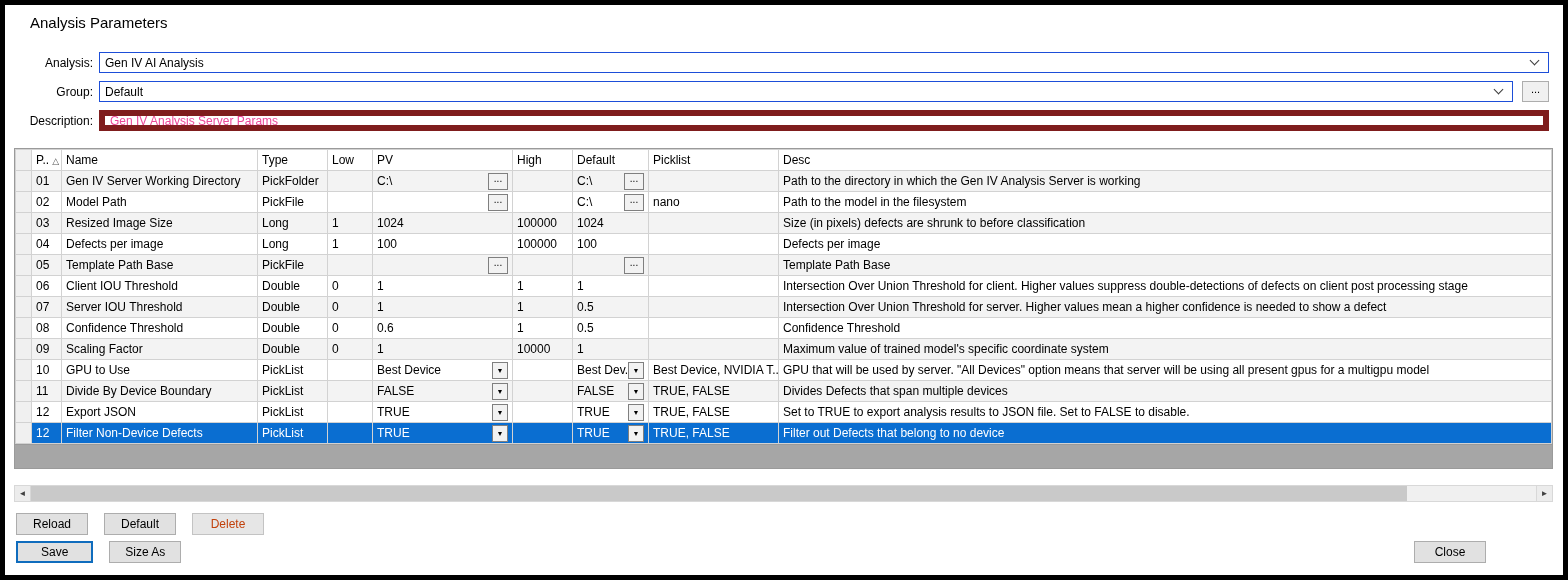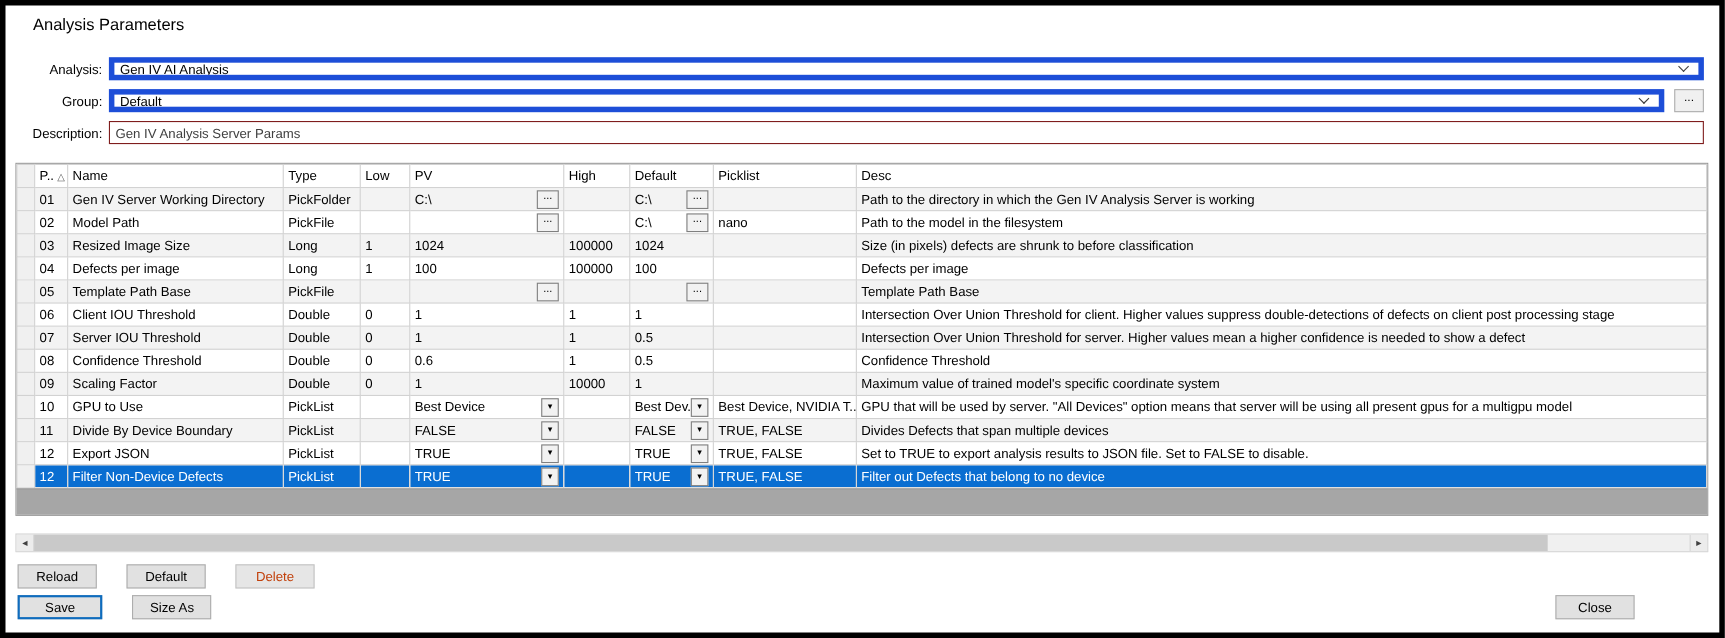--- a/index.html
+++ b/index.html
@@ -20,41 +20,41 @@
   .title { position: absolute; left: 25px; top: 9px; font-size: 15px; }
 
   
   .form-row { position: absolute; left: 0; right: 14px; height: 21px; display: flex; align-items: center; }
   .row-analysis { top: 47px; }
   .row-group { top: 76px; }
   .row-desc { top: 105px; }
   .form-row label { width: 88px; text-align: right; margin-right: 6px; flex: none; }
   .combo {
     flex: 1; height: 21px; background: #fff;
-    border: 5px solid #1d4ed8;
+    border: 1px solid #1d4ed8;
     display: flex; align-items: center;
     padding-left: 5px; overflow: hidden;
   }
   .combo-text { flex: 1; white-space: nowrap; overflow: hidden; }
   .chevron {
     flex: none; width: 7px; height: 7px;
     border-right: 1.4px solid #3c3c3c; border-bottom: 1.4px solid #3c3c3c;
     transform: rotate(45deg);
     margin: -4px 10px 0 6px;
   }
   .mini-btn {
     flex: none; width: 27px; height: 21px; margin-left: 9px;
     background: #f0f0f0; border: 1px solid #adadad;
     display: flex; align-items: center; justify-content: center;
     font-size: 11px; line-height: 1; padding-bottom: 4px;
     cursor: default;
   }
   .desc-input {
-    flex: 1; height: 21px; border: 1px solid #7f1d1d; background: #fff;
-    color: #404040; padding: 0 5px; font: inherit;
+    flex: 1; height: 21px; border: 6px solid #7f1d1d; background: #fff;
+    color: #ec4899; padding: 0 5px; font: inherit;
   }
 
   
   .grid-area {
     position: absolute; left: 9px; top: 143px; width: 1539px;
     border: 1px solid #9a9a9a; background: #fff;
   }
   table.grid { border-collapse: collapse; table-layout: fixed; width: 100%; }
   table.grid th, table.grid td {
     border: 1px solid #d2d2d2;
@@ -97,21 +97,21 @@
     flex: none; width: 16px; background: #ececec;
     display: flex; align-items: center; justify-content: center;
     font-size: 8px; color: #404040;
   }
   .sb-left { border-right: 1px solid #d8d8d8; }
   .sb-right { border-left: 1px solid #d8d8d8; }
   .sb-thumb { flex: none; width: 1376px; background: #c9c9c9; }
   .sb-track { flex: 1; }
 
   
-  .btn-row { position: absolute; display: flex; gap: 27px; }
+  .btn-row { position: absolute; display: flex; gap: 16px; }
   .row1 { left: 11px; top: 508px; }
   .row2 { left: 11px; top: 536px; }
   .btn {
     height: 22px; min-width: 72px; padding: 0 10px;
     background: #e1e1e1; border: 1px solid #adadad;
     font: inherit; font-size: 12px; color: #000; cursor: default;
   }
   .btn.disabled { color: #c2410c; border-color: #c3c3c3; background: #e6e6e6; }
   .btn.focused { border: 2px solid #0f6cbd; padding: 0 23px; }
   .close-btn { position: absolute; top: 536px; left: 1409px; width: 70px; }

